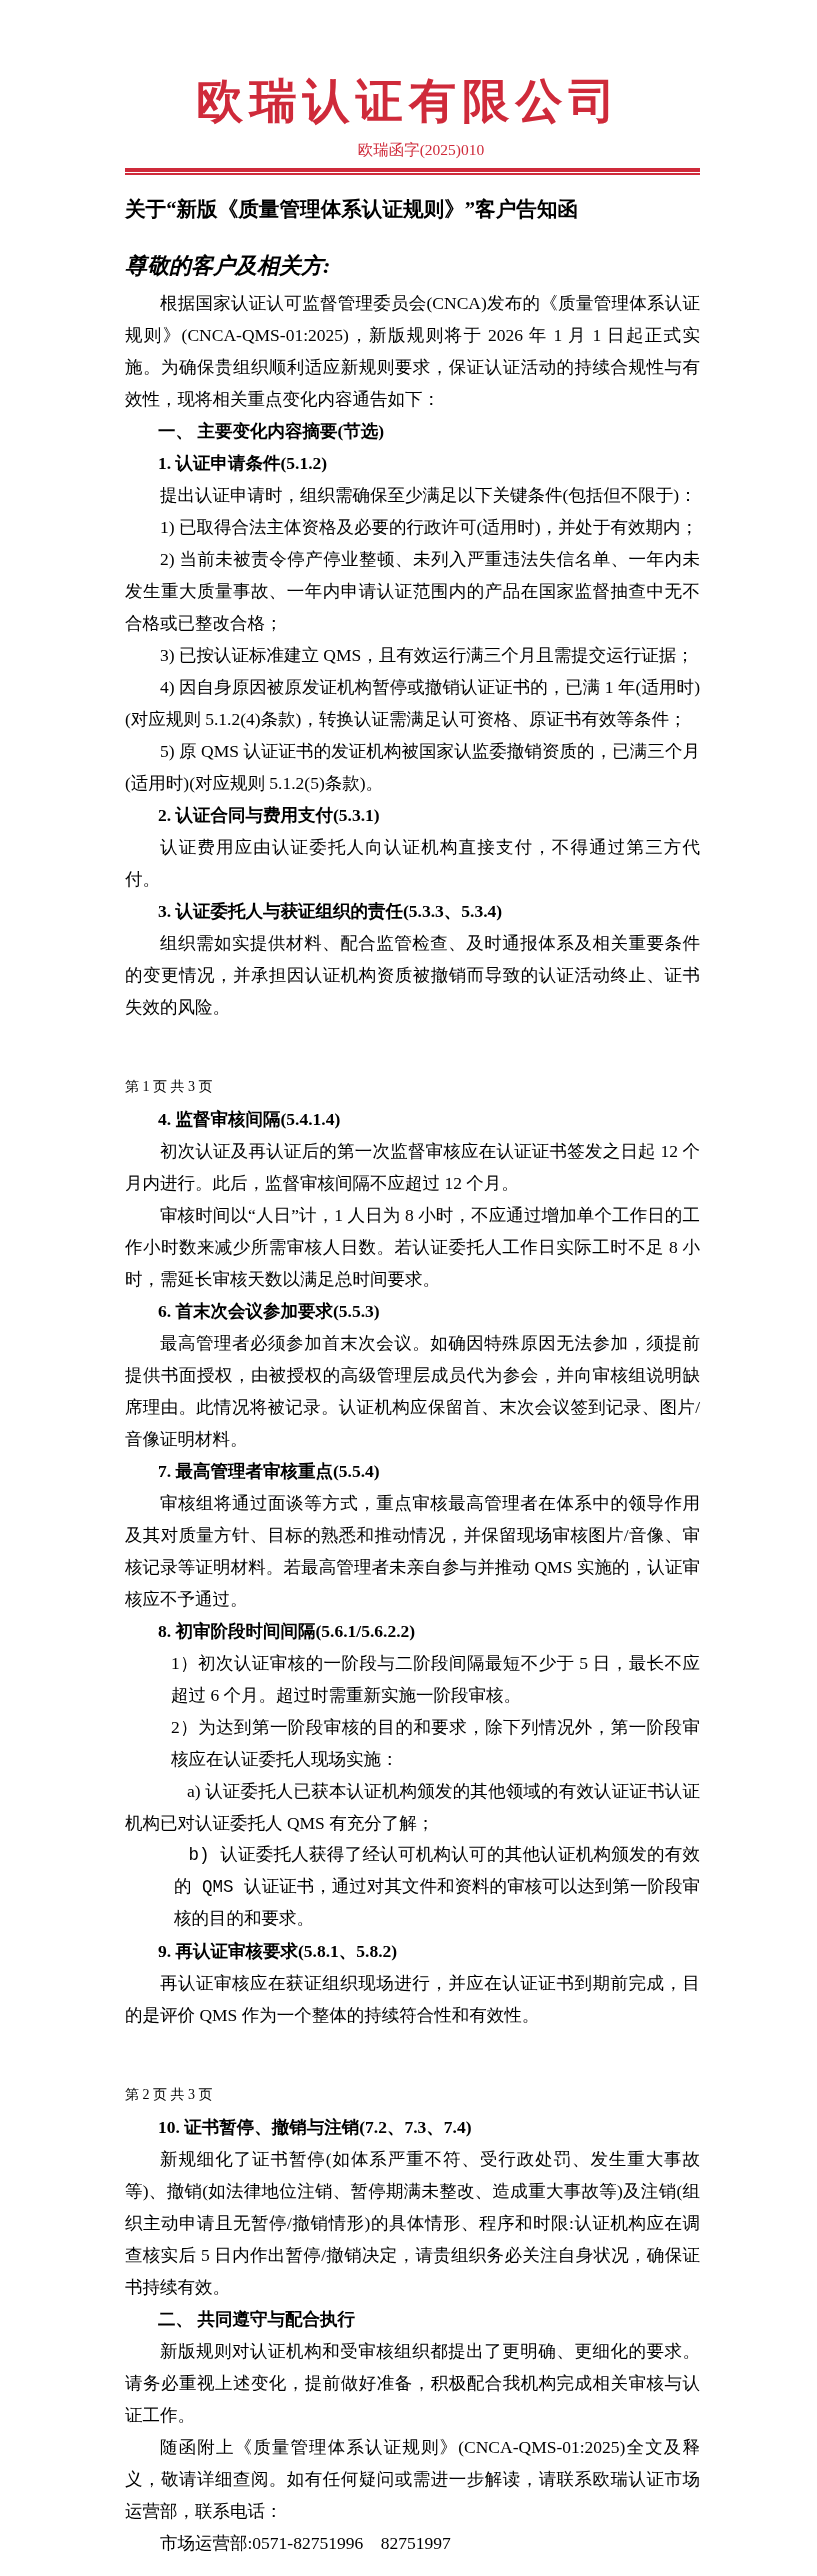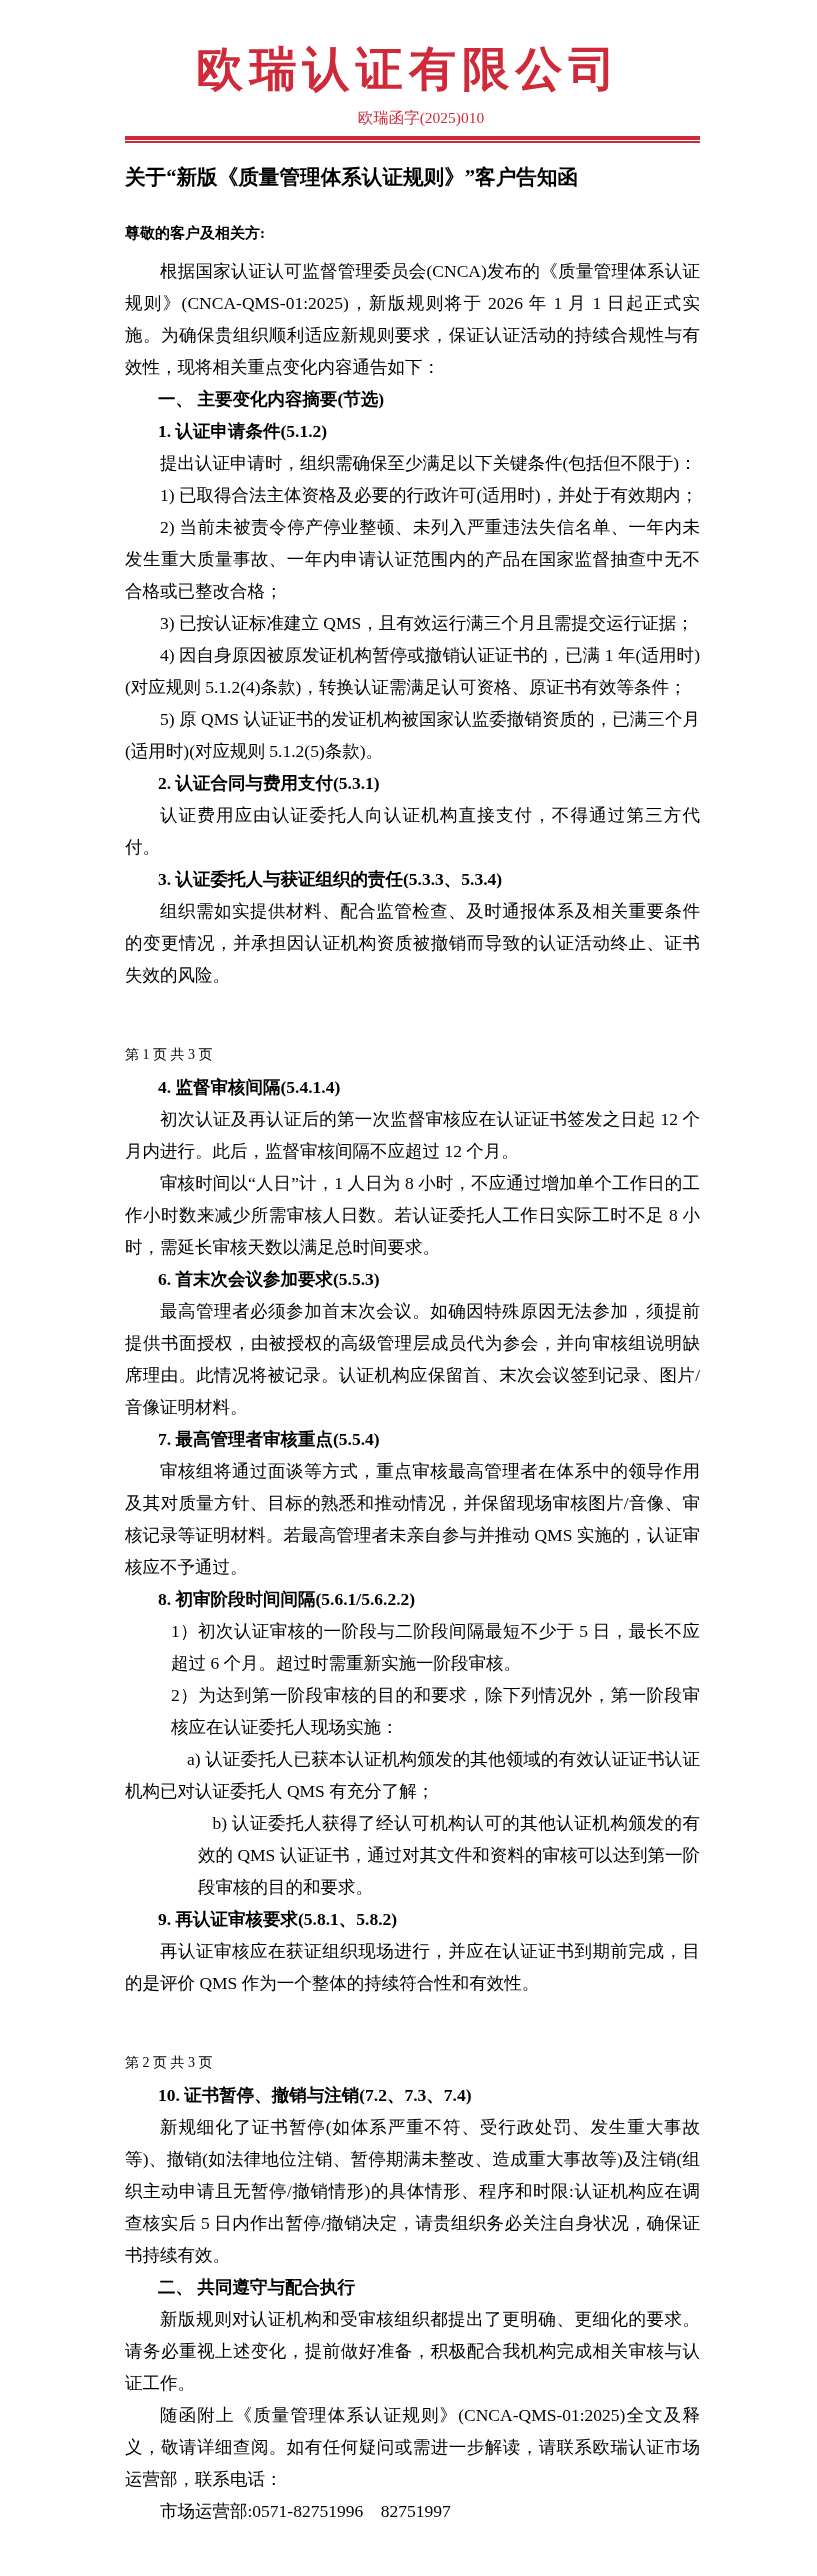--- a/index.html
+++ b/index.html
@@ -5,45 +5,45 @@
   :root { --accent:#cf2a3a; --link:#0000ee; }
   html,body { margin:0; padding:0; background:#ffffff; }
   .page {
     width:818px; height:3074px; margin:0 auto; background:#fff;
     font-family:"Liberation Serif","DejaVu Serif",serif; color:#000;
     position:relative; overflow:hidden;
   }
   .content { padding-left:125px; padding-right:118px; }
 
   .company {
-    padding-top:40px; text-align:center; color:var(--accent,#cf2a3a);
+    padding-top:72px; text-align:center; color:var(--accent,#cf2a3a);
     font-size:47px; font-weight:bold; letter-spacing:6.2px; line-height:1.25;
     white-space:nowrap;
   }
   .doc-no {
     margin-top:8.2px; text-align:center; color:var(--accent,#cf2a3a);
     font-size:15.5px; line-height:21.6px;margin-left:24px;
   }
   .rule-wrap { margin-top:7.2px; }
   .rule-thick { height:4.1px; background:var(--accent,#cf2a3a); }
   .rule-thin  { height:1.5px; background:var(--accent,#cf2a3a); margin-top:1.5px; }
 
   .letter-title {
     margin-top:21.6px; text-align:left; font-size:20.6px; font-weight:bold;
     line-height:27px;
   }
-  .salutation { margin-top:29px; font-size:15px; font-weight:bold; line-height:27px; }
+  .salutation { margin-top:29px; font-size:22px; font-weight:bold; line-height:27px;font-style:italic; }
 
   .body { margin-top:7.2px; font-size:17.5px; line-height:32px; text-align:justify; }
   .body > div { text-align:justify; }
   .para  { text-indent:35px; }
   .h1, .h2 { font-weight:bold; text-indent:33px; }
   .sub1 { margin-left:46px; }
   .sub2 { text-indent:62px; }
-  .sub3 { margin-left:73px; text-indent:14.4px; }
+  .sub3 { margin-left:49px; text-indent:14.4px;font-family:Liberation Mono, monospace; }
   .pagefooter { margin-top:48px; text-align:center; text-indent:0; font-size:14px; }
 </style>
 </head>
 <body>
 
 <div class="page">
   <div class="company">欧瑞认证有限公司</div>
   <div class="doc-no">欧瑞函字(2025)010</div>
 
   <div class="content">

